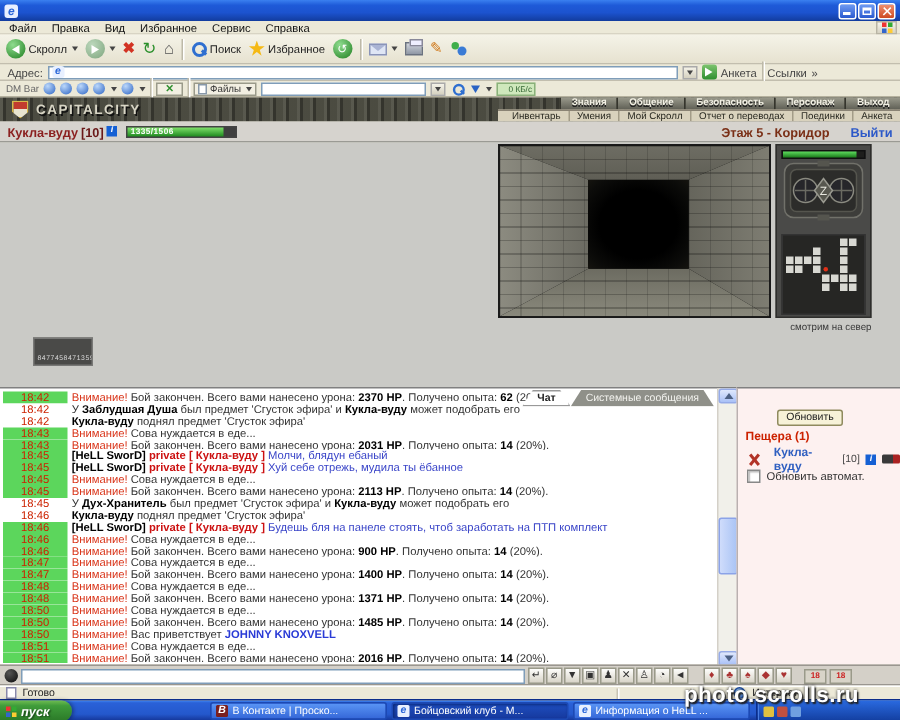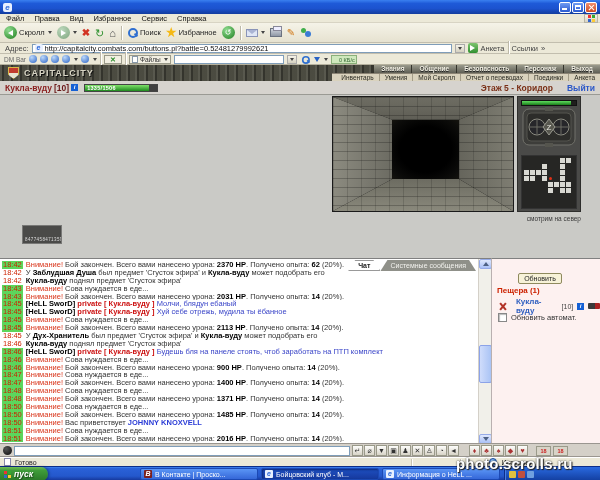--- a/index.html
+++ b/index.html
@@ -114,21 +114,21 @@
   .mmcell{position:absolute;width:5px;height:5px;background:#d8d8d2}
   .mmdot{position:absolute;width:3px;height:3px;background:#e03018;border-radius:50%}
   #view-caption{position:absolute;right:19px;top:120px;font-size:6.5px;color:#3a3a3a}
   #counter{position:absolute;left:22px;top:130px;width:40px;height:19px;background:#4a4a48;border:1px solid #787876;color:#fff;padding:1px 2px;overflow:hidden}
   #counter .c1{font-size:4.5px;letter-spacing:.4px;line-height:5px;color:#ddd}
 
   
   #chatwrap{left:0;top:258px;width:491px;height:185px;background:#fff;border-top:1px solid #808080}
   #chatlines{position:absolute;left:2px;top:2px;right:14px;bottom:0;overflow:hidden}
   .chat-line{height:7.9px;line-height:7.9px;font-size:7.5px;white-space:nowrap;overflow:hidden}
-  .c-time,.c-hl{color:#cc2200;margin-right:3px;padding:0 1px}
+  .c-time,.c-hl{color:#cc2200;margin-right:3px;padding:0 12px}
   .c-hl{background:#5cd65c}
   .c-alert{color:#d9351a}
   .c-text{color:#333}
   .c-bold{color:#000;font-weight:bold}
   .c-priv{color:#cc1111;font-weight:bold}
   .c-pm{color:#3a45c8}
   .c-greet{color:#2a3bd6;font-weight:bold}
   #chat-tabs{position:absolute;right:15px;top:1px;display:flex;z-index:5}
   .chat-tab{height:11px;line-height:11px;padding:0 10px;font-size:7px;clip-path:polygon(7px 0,calc(100% - 7px) 0,100% 100%,0 100%)}
   .chat-tab.active{background:#fff;color:#222;font-weight:bold;box-shadow:inset 0 0 0 1px #999}
@@ -272,21 +272,20 @@
       </span>
     <span class="tbtn">
         <span class="msgr"></span>
       </span>
   </div>
 
   <div class="abs" id="addrbar">
     <span>Адрес:</span>
     <span id="addr-input">
       <span class="ieicon" style="width:8px;height:8px;font-size:7px;line-height:8px">e</span>
-      <span class="nw">http://capitalcity.combats.com/buttons.pl?battle=0.52481279992621</span>
     </span>
     <span class="ddbtn">
         <span class="dd"></span>
       </span>
     <span class="gobox">
         <span class="tri-r"></span>
       </span>
     <span>Анкета</span>
     <span class="sep-v"></span>
     <span>Ссылки</span>

